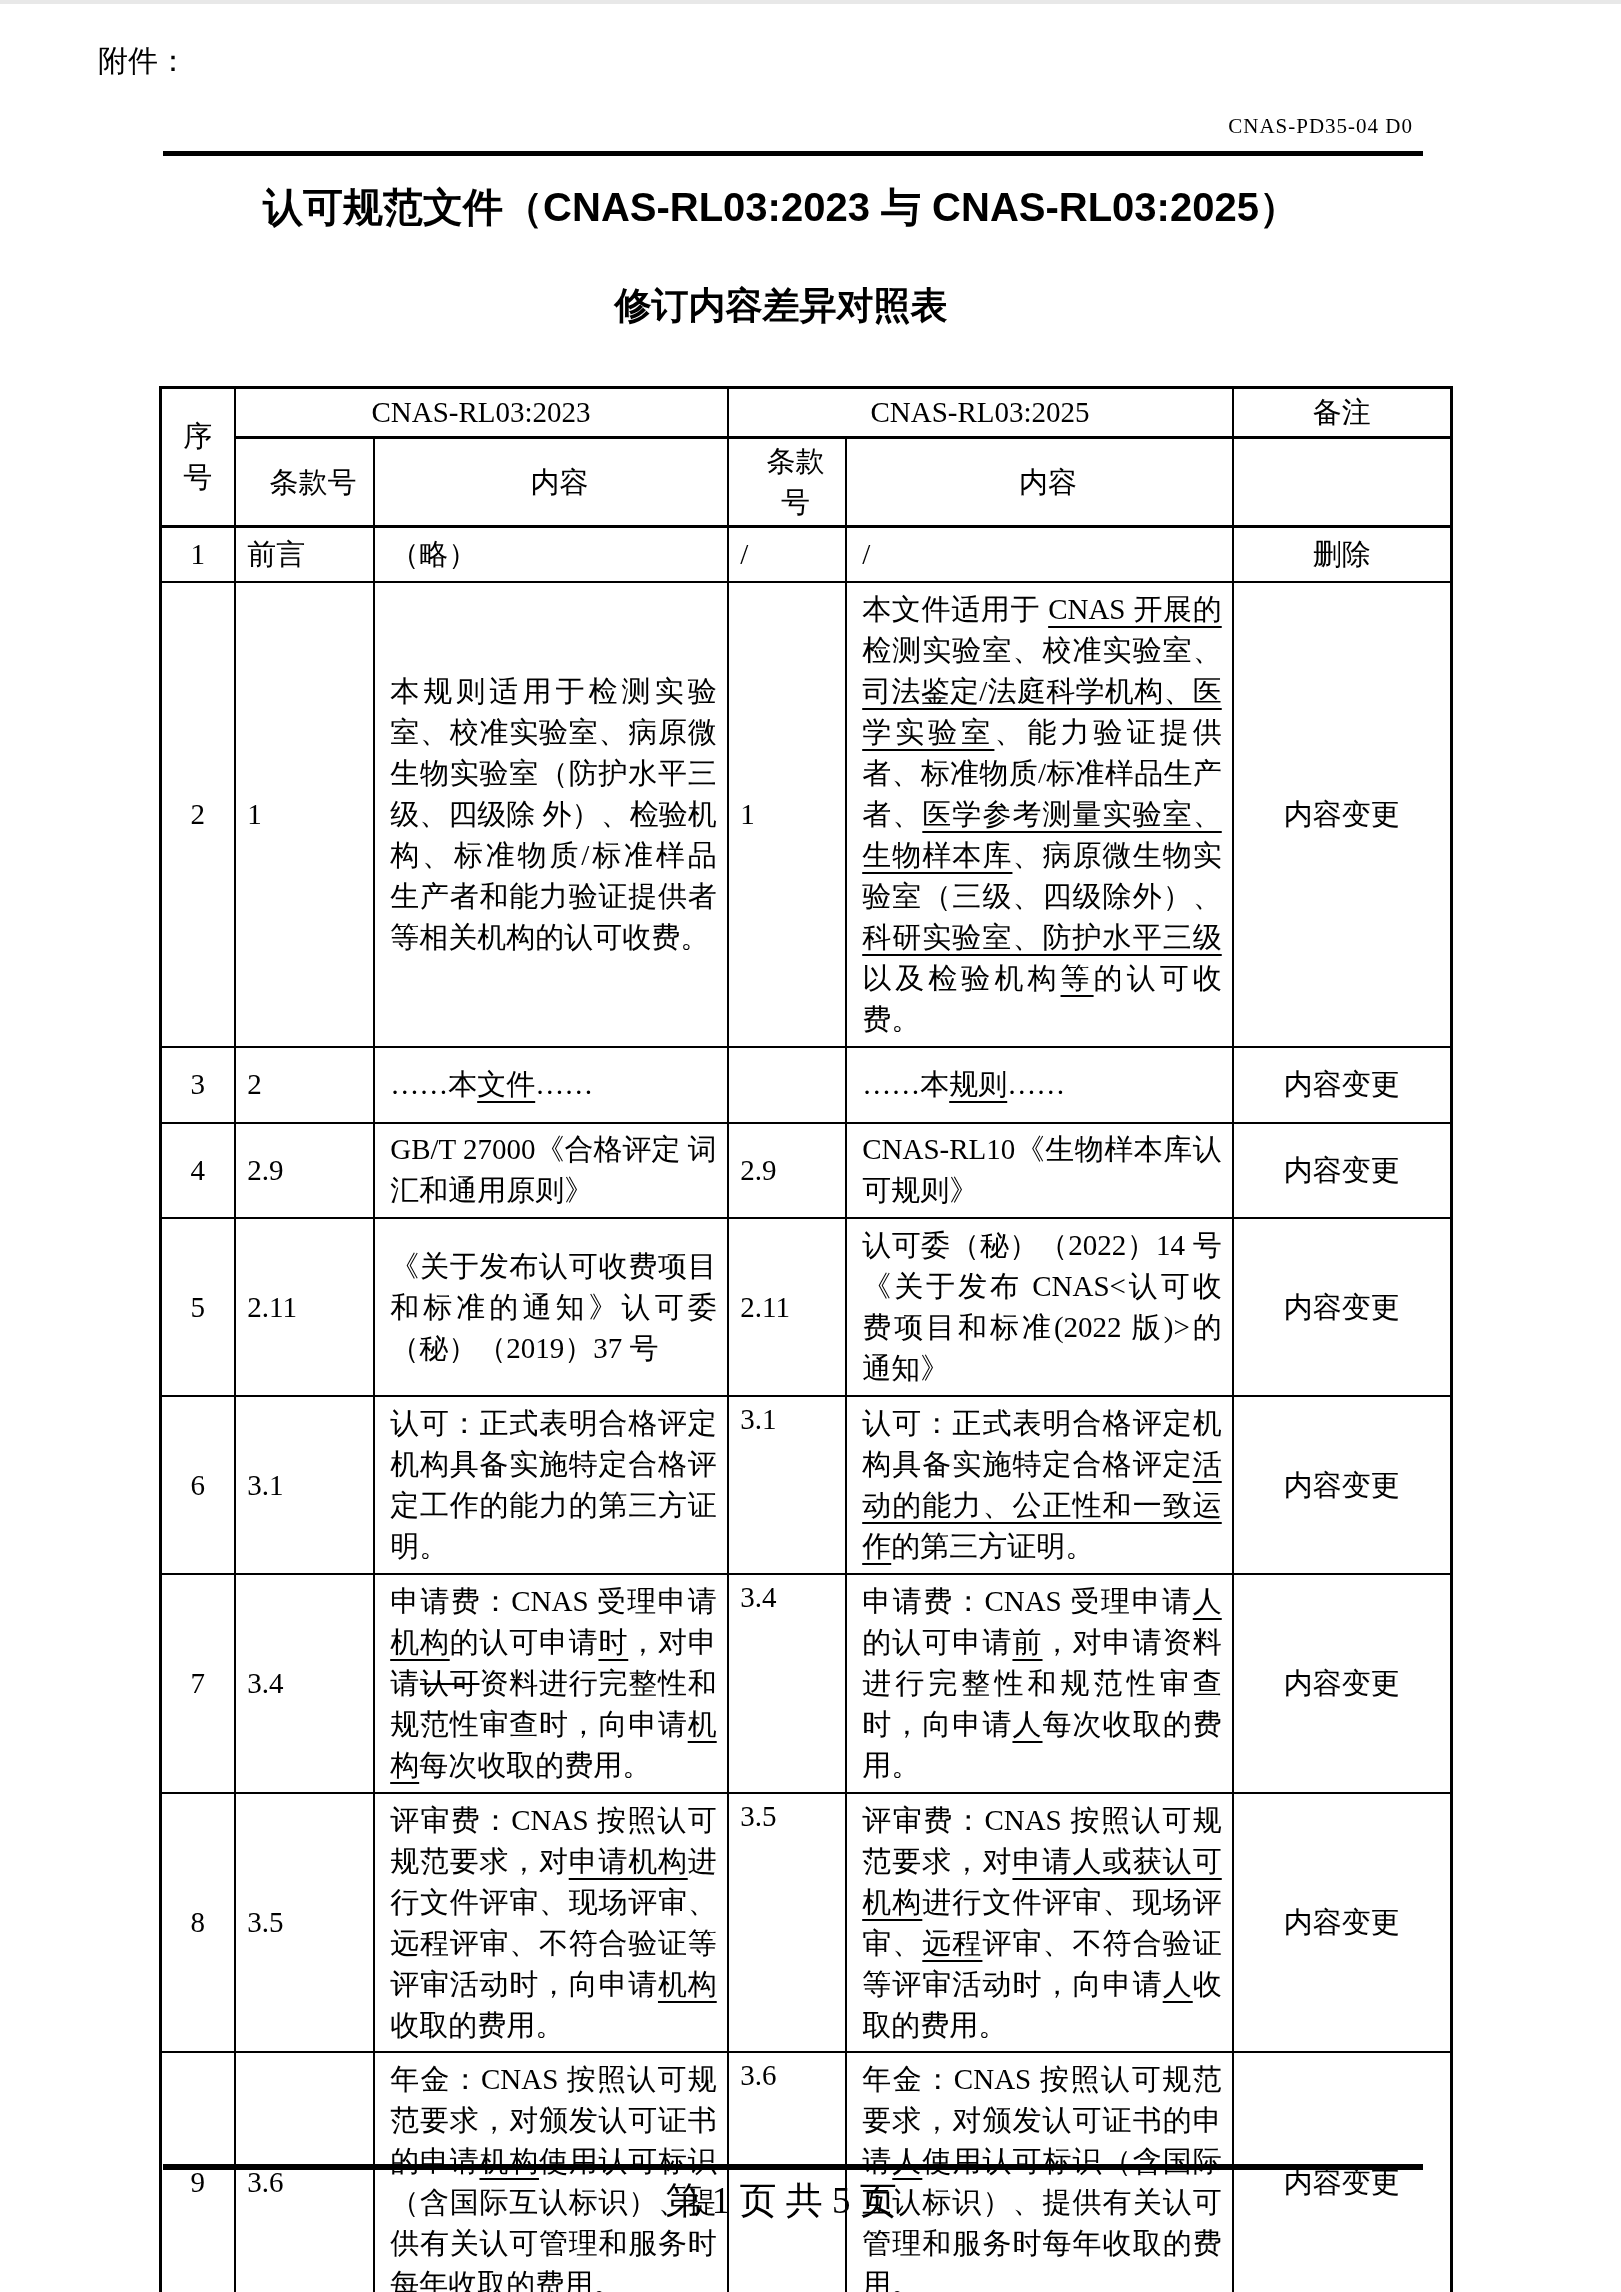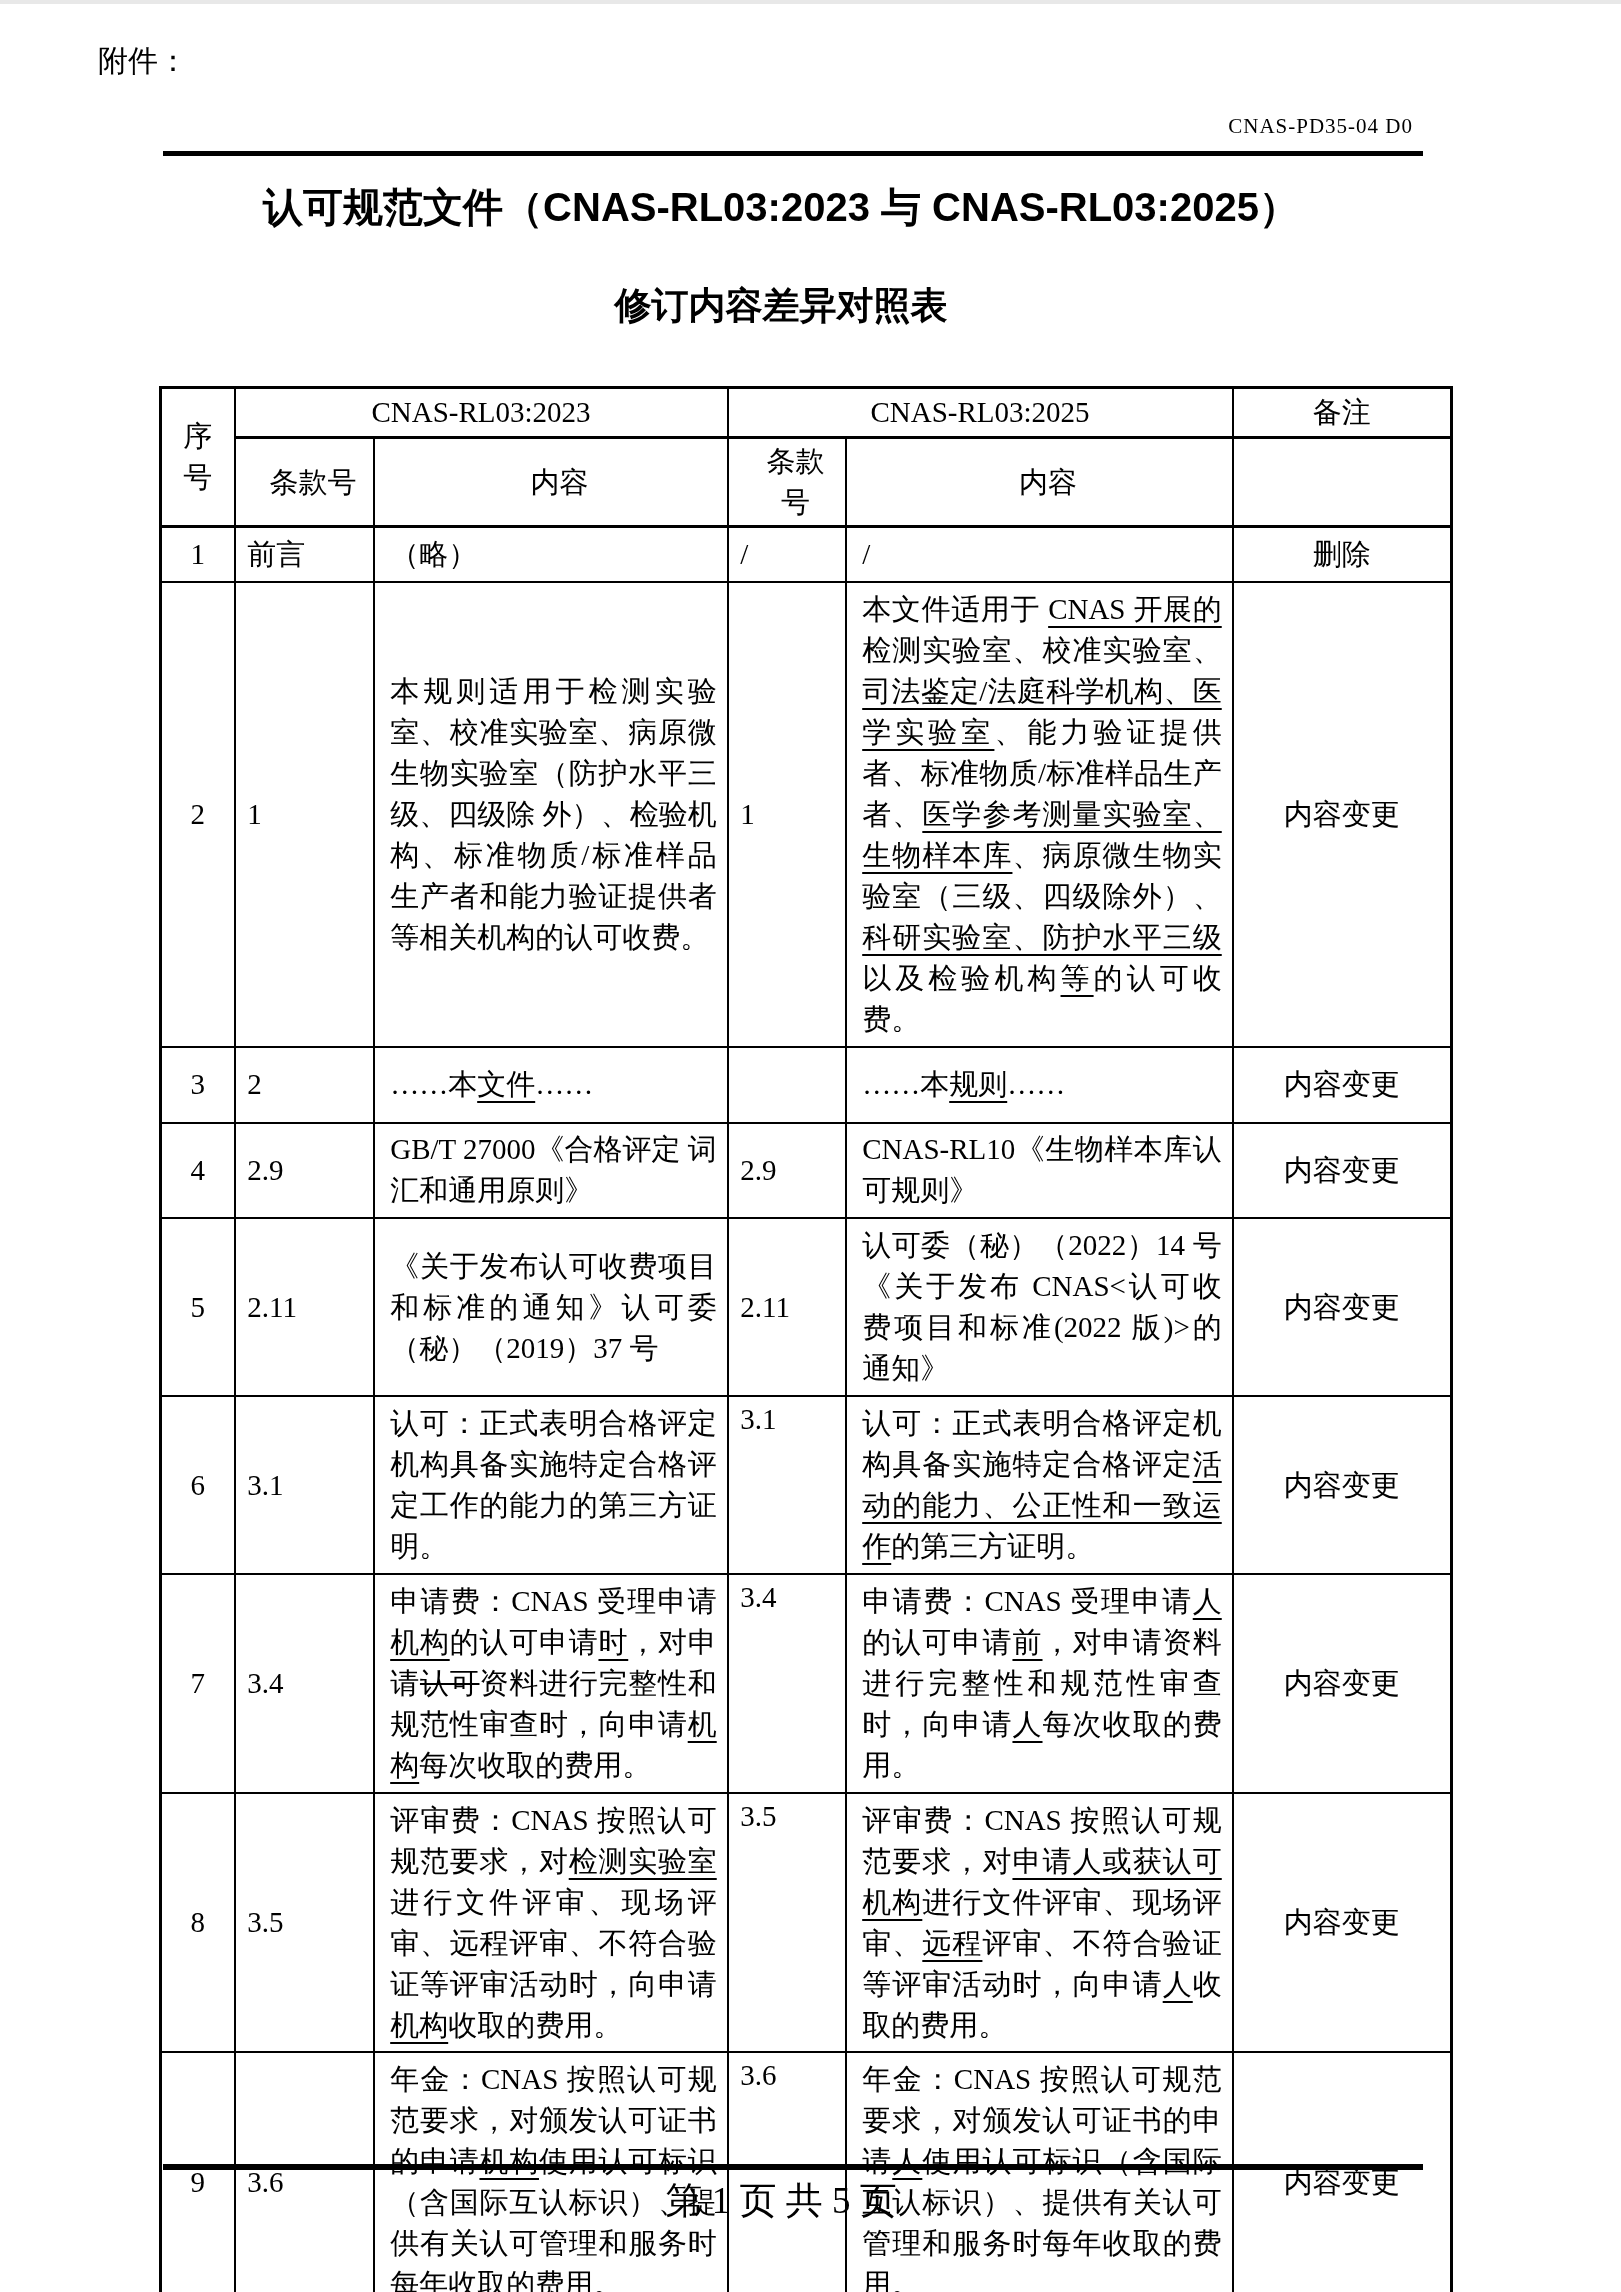--- a/index.html
+++ b/index.html
@@ -131,21 +131,21 @@
         <td class="seq">7</td>
         <td class="clause">3.4</td>
         <td class="content"><span>申请费：CNAS 受理申请</span><span class="u">机构</span><span>的认可申请</span><span class="u">时</span><span>，对申请</span><span class="s">认可</span><span>资料进行完整性和规范性审查时，向申请</span><span class="u">机构</span><span>每次收取的费用。</span></td>
         <td class="clause vtop">3.4</td>
         <td class="content vtop"><span>申请费：CNAS 受理申请</span><span class="u">人</span><span>的认可申请</span><span class="u">前</span><span>，对申请资料进行完整性和规范性审查时，向申请</span><span class="u">人</span><span>每次收取的费用。</span></td>
         <td class="remark">内容变更</td>
       </tr>
       <tr style="height:257px">
         <td class="seq">8</td>
         <td class="clause">3.5</td>
-        <td class="content"><span>评审费：CNAS 按照认可规范要求，对</span><span class="u">检测实验室</span><span>进行文件评审、现场评审、远程评审、不符合验证等评审活动时，向申请</span><span class="u">机构</span><span>收取的费用。</span></td>
+        <td class="content"><span>评审费：CNAS 按照认可规范要求，对</span><span class="u">申请机构</span><span>进行文件评审、现场评审、远程评审、不符合验证等评审活动时，向申请</span><span class="u">机构</span><span>收取的费用。</span></td>
         <td class="clause vtop">3.5</td>
         <td class="content vtop"><span>评审费：CNAS 按照认可规范要求，对</span><span class="u">申请人或获认可机构</span><span>进行文件评审、现场评审、</span><span class="u">远程</span><span>评审、不符合验证等评审活动时，向申请</span><span class="u">人</span><span>收取的费用。</span></td>
         <td class="remark">内容变更</td>
       </tr>
       <tr style="height:255px">
         <td class="seq">9</td>
         <td class="clause">3.6</td>
         <td class="content"><span>年金：CNAS 按照认可规范要求，对颁发认可证书的申请</span><span class="u">机构</span><span>使用认可标识（含国际互认标识）、提供有关认可管理和服务时每年收取的费用。</span></td>
         <td class="clause vtop">3.6</td>
         <td class="content vtop"><span>年金：CNAS 按照认可规范要求，对颁发认可证书的申请</span><span class="u">人</span><span>使用认可标识（含国际互认标识）、提供有关认可管理和服务时每年收取的费用。</span></td>

